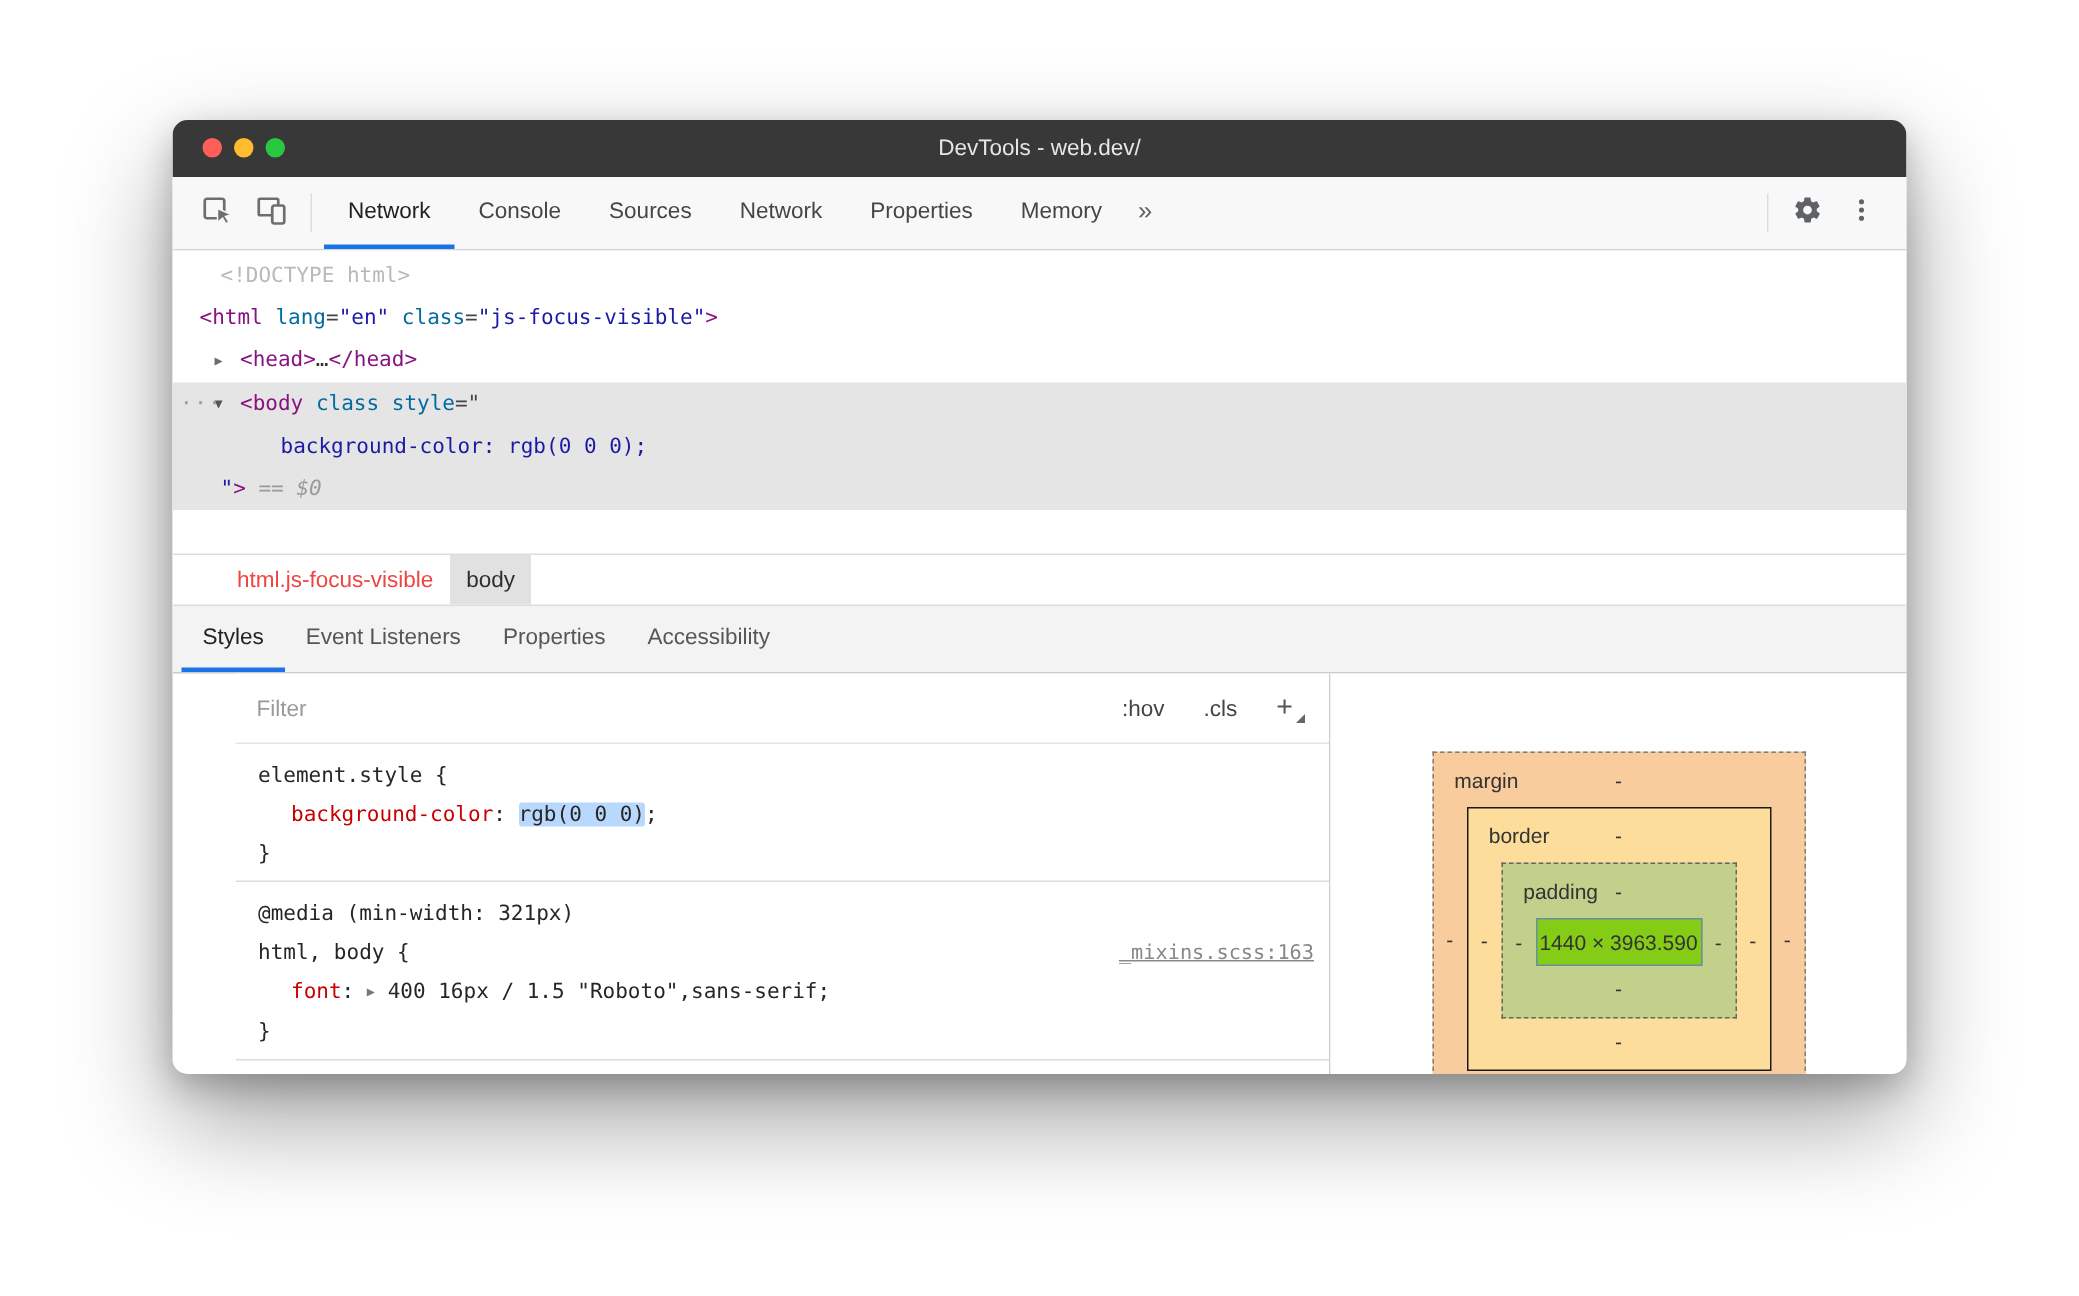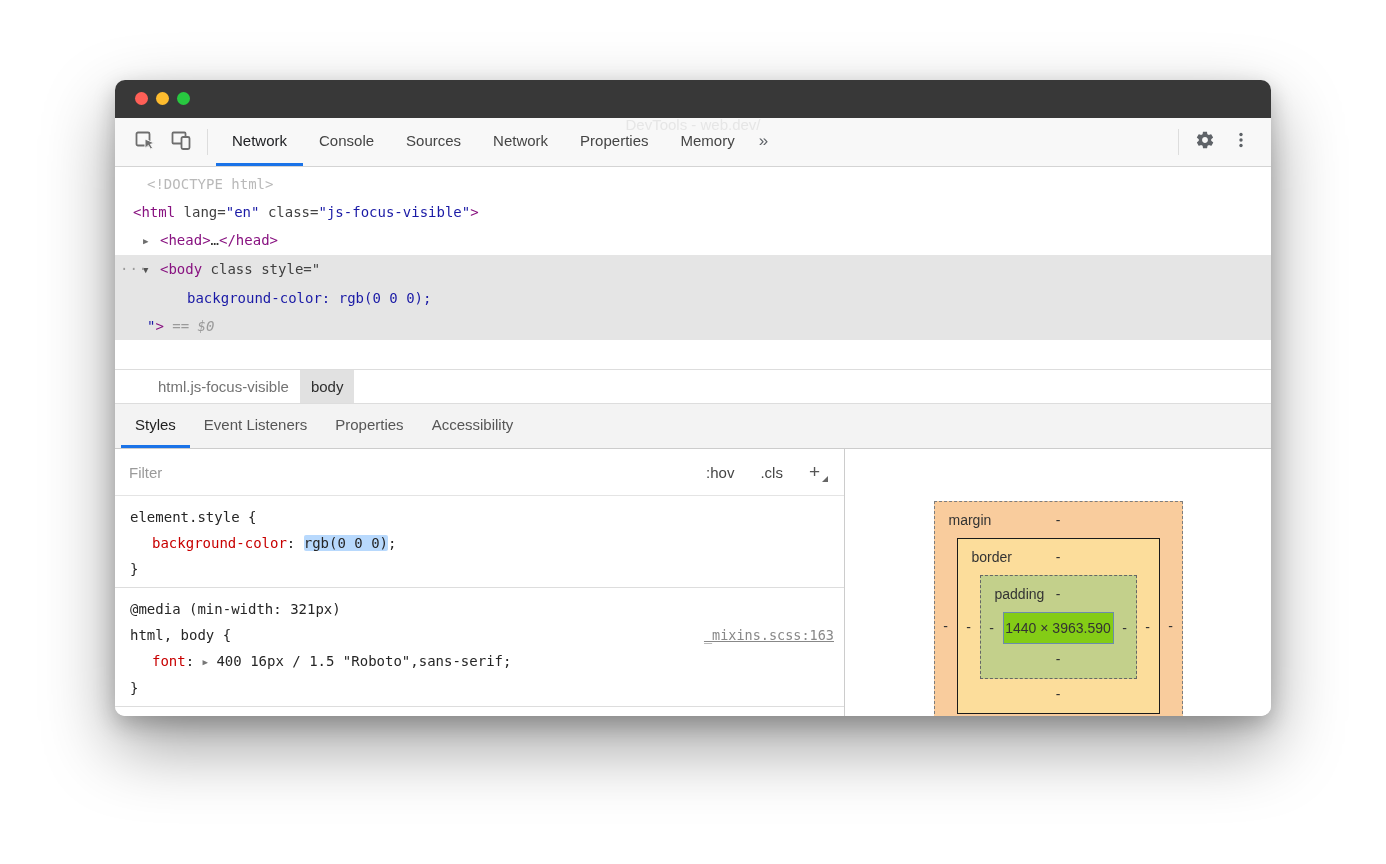--- a/index.html
+++ b/index.html
@@ -9,61 +9,61 @@
   .window { position:absolute; left:115px; top:80px; width:1156px; height:636px;
             background:#fff; border-radius:10px; overflow:hidden;
             box-shadow:0 30px 70px rgba(0,0,0,.38), 0 8px 22px rgba(0,0,0,.22);
             display:flex; flex-direction:column; }
 
   
   .titlebar { height:38px; flex:0 0 38px; background:#383838; position:relative; }
   .traffic { position:absolute; left:20px; top:12px; display:flex; gap:8px; }
   .light { width:13px; height:13px; border-radius:50%; }
   .light.red{background:#ff5f57}.light.yellow{background:#febc2e}.light.green{background:#28c840}
-  .win-title { text-align:center; line-height:38px; color:#e6e6e6; font-size:15px;margin-top:26px; }
+  .win-title { text-align:center; line-height:38px; color:#e6e6e6; font-size:15px; }
 
   
   .toolbar { height:49px; flex:0 0 49px; background:#f8f8f8; border-bottom:1px solid #d4d4d4;
              display:flex; align-items:center; padding:0 12px; }
   .icon-btn { width:36px; height:48px; display:flex; align-items:center; justify-content:center; cursor:pointer; }
   .vsep { width:1px; height:26px; background:#ddd; margin:0 8px; }
   .tabs { display:flex; height:48px; }
   .tab { padding:0 16px; line-height:45px; font-size:15px; color:#454545;
          border-bottom:3px solid transparent; cursor:pointer; }
   .tab.active { color:#202124; border-bottom-color:#1a73e8; }
   .more-tabs { line-height:46px; font-size:17px; color:#5f6368; padding:0 8px; cursor:pointer; }
   .toolbar-right { margin-left:auto; display:flex; align-items:center; }
 
   
   .dom { height:203px; flex:0 0 203px; border-bottom:1px solid #ddd; padding-top:3px;
          font:14px/28px "DejaVu Sans Mono", monospace; color:#303030; overflow:hidden; background:#fff; }
   .dom-row { white-space:pre; position:relative; }
   .sel-block { background:#e5e5e5; }
-  .tk-tag{color:#881280} .tk-attr{color:#404040} .tk-val{color:#1a1aa6}
+  .tk-tag{color:#881280} .tk-attr{color:#0369a1} .tk-val{color:#1a1aa6}
   .tk-eq{color:#444} .tk-doctype{color:#b9b9b9} .tk-gray{color:#9a9a9a}
   .tk-dollar{color:#9a9a9a; font-style:italic} .tk-text{color:#333}
   .arrow { display:inline-block; width:17px; font-size:9px; color:#6e6e6e; vertical-align:1px; cursor:pointer; }
   .dots-marker { position:absolute; left:5px; top:0; color:#9b9b9b; letter-spacing:1px; }
 
   
   .crumbs { height:34px; flex:0 0 34px; border-bottom:1px solid #ddd; display:flex; background:#fff; font-size:15px; }
   .crumb { line-height:34px; padding:0 11px; cursor:pointer; }
-  .crumb.html { color:#737373;padding-left:43px; }
+  .crumb.html { color:#ef4444;padding-left:43px; }
   .crumb.body { background:#e1e1e1; color:#2e2e2e; }
 
   
   .stabs { height:45px; flex:0 0 45px; background:#f3f3f3; border-bottom:1px solid #ccc;
            display:flex; padding-left:6px; }
   .stab { padding:0 14px; line-height:42px; font-size:15px; color:#565656;
           border-bottom:3px solid transparent; cursor:pointer; }
   .stab.active { color:#222; border-bottom-color:#1a73e8; }
 
   
   .split { flex:1; display:flex; min-height:0; }
-  .left-pane { width:730px; flex:0 0 730px; border-right:1px solid #ccc; display:flex; flex-direction:column; background:#fff; }
+  .left-pane { width:730px; flex:0 0 730px; border-right:1px solid #ccc; display:flex; flex-direction:column; background:#fff;margin-left:42px; }
   .right-pane { flex:1; background:#fff; display:flex; justify-content:center; align-items:flex-start; padding-top:52px; }
 
   
   .filter-row { height:47px; flex:0 0 47px; border-bottom:1px solid #e4e4e4;
                 display:flex; align-items:center; padding:0 14px; }
   .filter-input { flex:1; border:none; outline:none; font-size:15px; color:#333; background:transparent; }
   .filter-input::placeholder { color:#9a9a9a; }
   .ftr-ctrl { font-size:15px; color:#454545; margin-left:26px; cursor:pointer; }
   .plus-btn { position:relative; font-size:19px; color:#555; margin-left:26px; margin-right:10px; cursor:pointer; }
   .plus-btn::after { content:""; position:absolute; right:-8px; bottom:1px;

